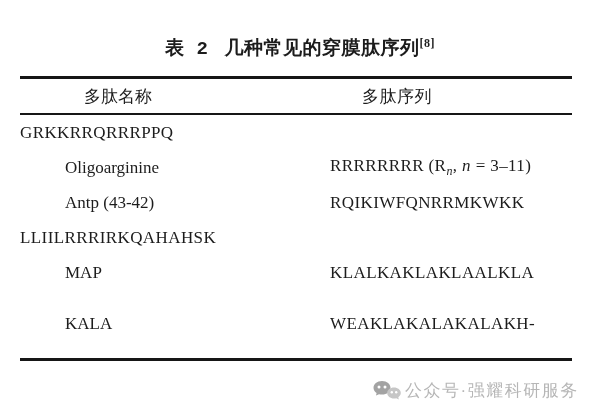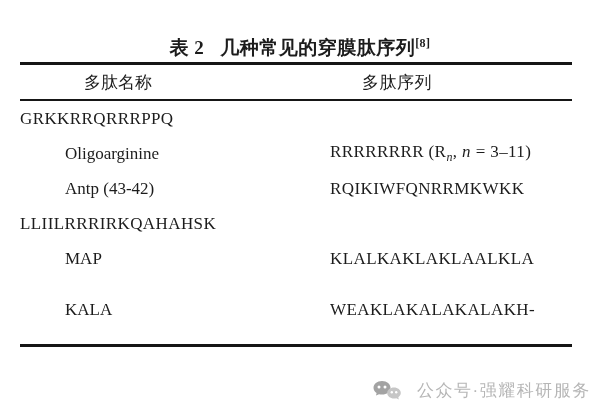--- a/index.html
+++ b/index.html
@@ -15,31 +15,31 @@
   .table-title {
     position: absolute;
     top: 35px;
     left: 0;
     width: 600px;
     text-align: center;
     font-weight: bold;
     font-size: 19px;
     letter-spacing: 0.5px;
   }
-  .table-title .title-label { margin-right: 16px; }
+  .table-title .title-label { margin-right: 16px; font-family: Liberation Mono, monospace; }
   .table-title sup {
     font-size: 12px;
     font-weight: bold;
     vertical-align: super;
     line-height: 0;
   }
   .cpp-table {
     position: absolute;
     left: 20px;
-    top: 62px;
+    top: 76px;
     width: 552px;
     border-top: 3px solid #161616;
     border-bottom: 3px solid #161616;
     font-size: 17px;
   }
   .trow { display: flex; align-items: center; height: 35px; }
   .thead-row { height: 34px; border-bottom: 2px solid #161616; }
   .cell-name {
     flex: 0 0 310px;
     box-sizing: border-box;
@@ -52,21 +52,21 @@
   .seq-two-line { line-height: 34px; }
   .seq-line2 { margin-left: -5px; }
   .sub-italic { font-style: italic; font-size: 12px; }
   .var-italic { font-style: italic; }
   .watermark {
     position: absolute;
     left: 372px;
     top: 379px;
     display: flex;
     align-items: center;
-    gap: 15px;
+    gap: 3px;
     z-index: 5;
     color: #b6b6b6;
     font-family: "Liberation Sans", sans-serif;
     font-size: 17px;
     letter-spacing: 1.5px;
     white-space: nowrap;
   }
   .wicon { display: inline-block; line-height: 0; }
 </style>
 </head>

